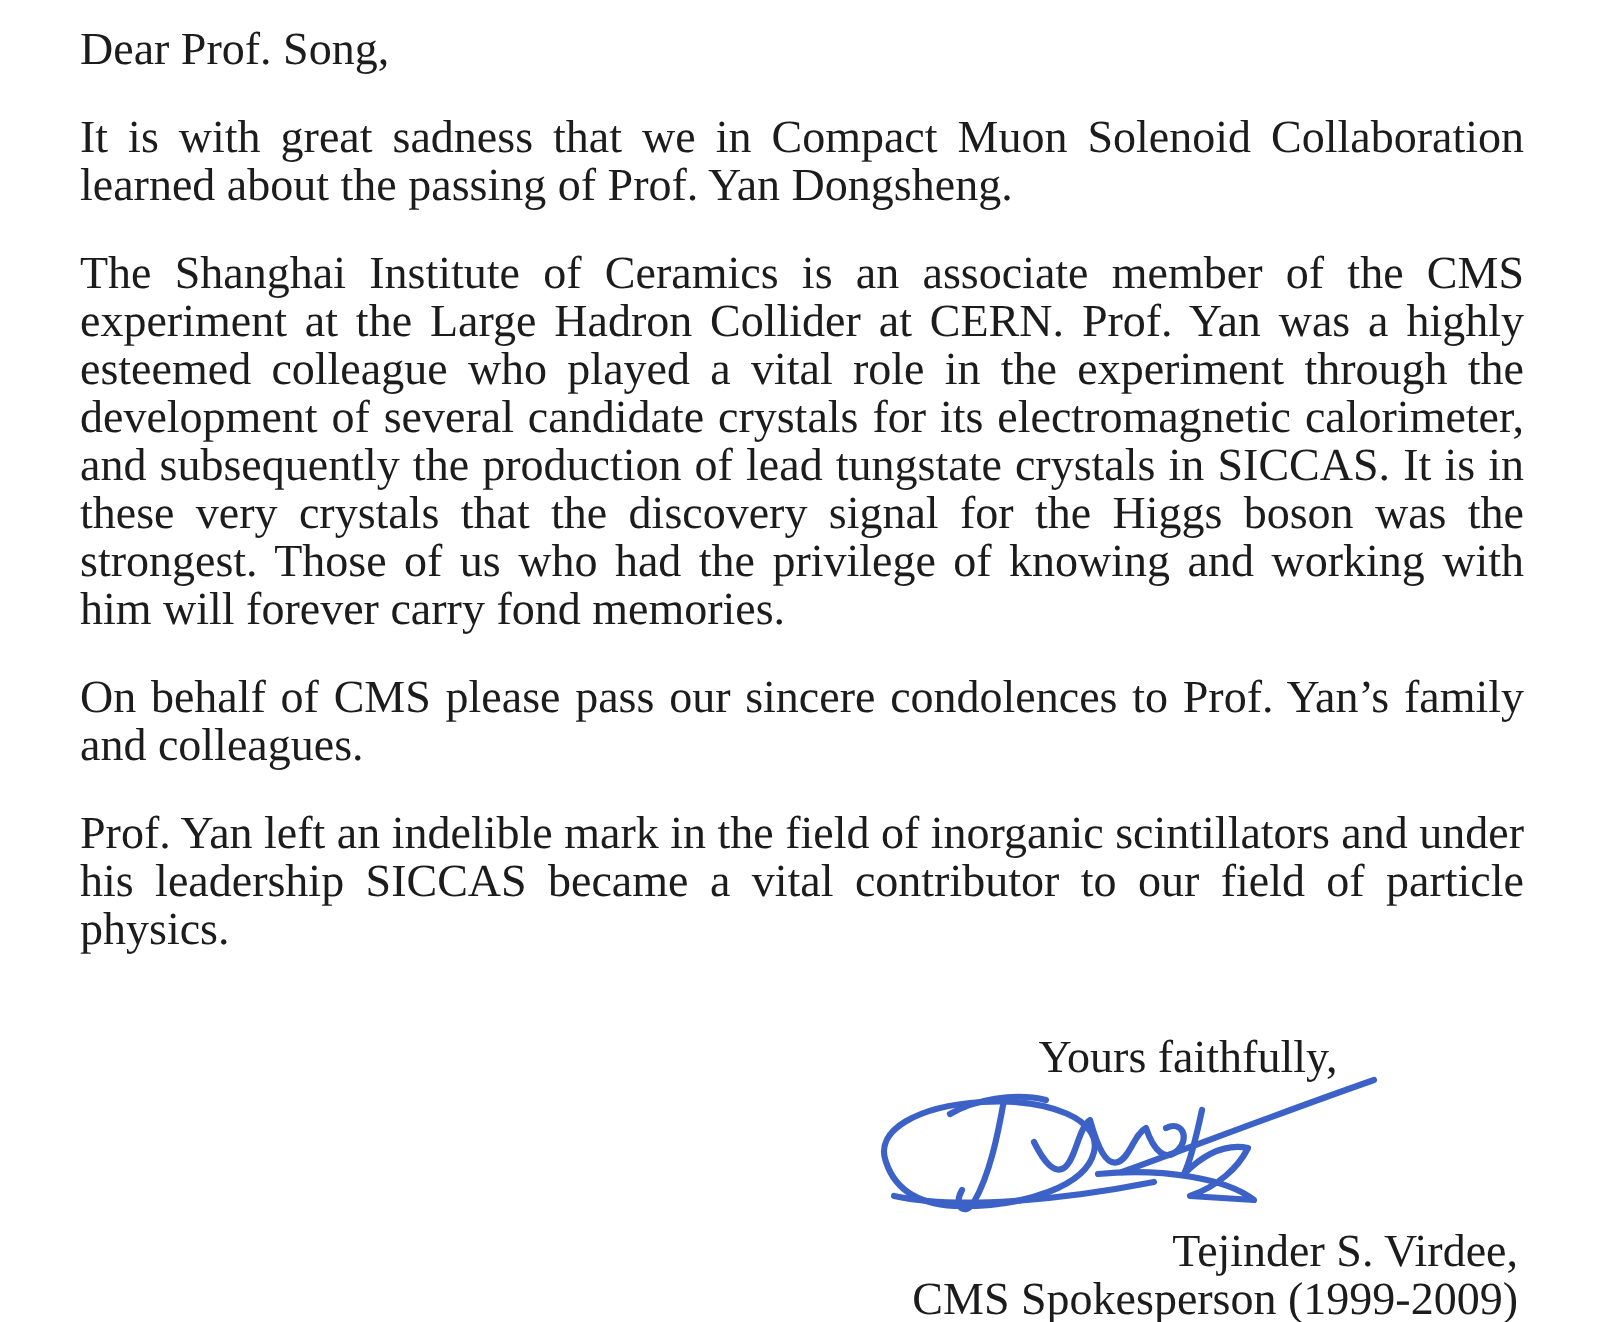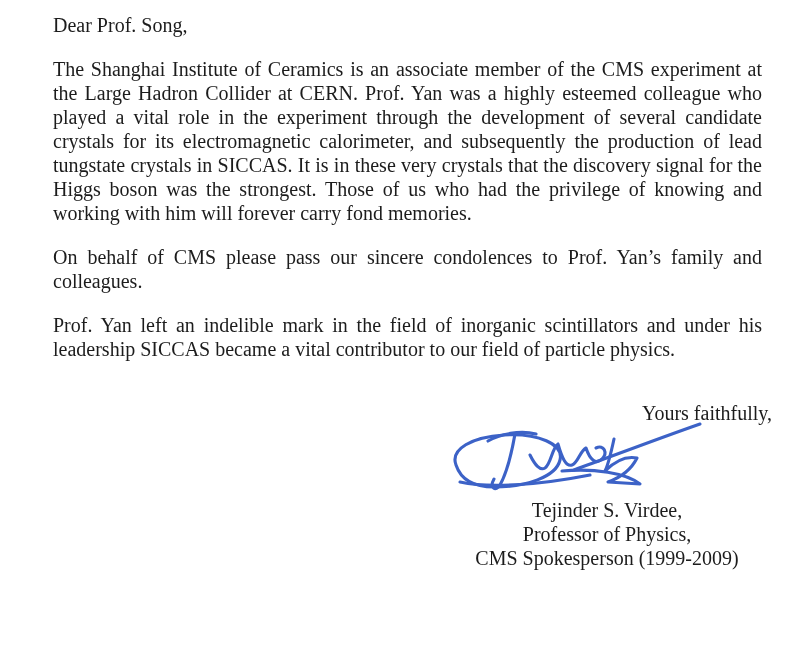--- a/index.html
+++ b/index.html
@@ -5,72 +5,73 @@
   html, body {
     margin: 0;
     padding: 0;
     background: #ffffff;
   }
   .page {
     position: relative;
     width: 800px;
     height: 661px;
     box-sizing: border-box;
-    padding: 13px 38px 0 53px;
+    padding: 13px 38px 0 40px;
     background: #ffffff;
     font-family: "Liberation Serif", "DejaVu Serif", serif;
-    font-size: 20px;
+    font-size: 23px;
     line-height: 24px;
     color: #1c1c1c;
     overflow: hidden;
   }
   .greeting {
     margin: 0 0 20px 0;
     text-align: left;
   }
   .para {
     margin: 0 0 20px 0;
     text-align: justify;
   }
   .sig-block {
     margin-top: 40px;
     margin-left: 389px;
     width: 330px;
   }
   .closing {
     margin: 0;
-    text-align: right;
+    text-align: center;
   }
   .signature-wrap {
     display: block;
     margin: -12px 0 0 0;
     width: 265px;
     height: 78px;
   }
   .signature-wrap svg {
     display: block;
     width: 265px;
     height: 78px;
   }
   .signer p {
     margin: 7px 0 0 0;
     line-height: 24px;
-    text-align: center;
+    text-align: right;
   }
   .signer p + p {
     margin-top: 0;
   }
 </style>
 </head>
 <body>
 
 <div class="page">
 
   <p class="greeting">Dear Prof. Song,</p>
 
+  <p class="para">It is with great sadness that we in Compact Muon Solenoid Collaboration learned about the passing of Prof. Yan Dongsheng.</p>
 
   <p class="para">The Shanghai Institute of Ceramics is an associate member of the CMS experiment at the Large Hadron Collider at CERN. Prof. Yan was a highly esteemed colleague who played a vital role in the experiment through the development of several candidate crystals for its electromagnetic calorimeter, and subsequently the production of lead tungstate crystals in SICCAS. It is in these very crystals that the discovery signal for the Higgs boson was the strongest. Those of us who had the privilege of knowing and working with him will forever carry fond memories.</p>
 
   <p class="para">On behalf of CMS please pass our sincere condolences to Prof. Yan’s family and colleagues.</p>
 
   <p class="para">Prof. Yan left an indelible mark in the field of inorganic scintillators and under his leadership SICCAS became a vital contributor to our field of particle physics.</p>
 
   <div class="sig-block">
     <p class="closing">Yours faithfully,</p>
 
@@ -88,18 +89,17 @@
 
           <path d="M 132,57 C 168,44 215,26 258,11"></path>
 
           <path d="M 18,69 C 50,76 102,71 148,62"></path>
         </g>
       </svg>
     </div>
 
     <div class="signer">
       <p>Tejinder S. Virdee,</p>
-      <p>Professor of Physics,</p>
       <p>CMS Spokesperson (1999-2009)</p>
     </div>
   </div>
 
 </div>
 
 </body></html>

